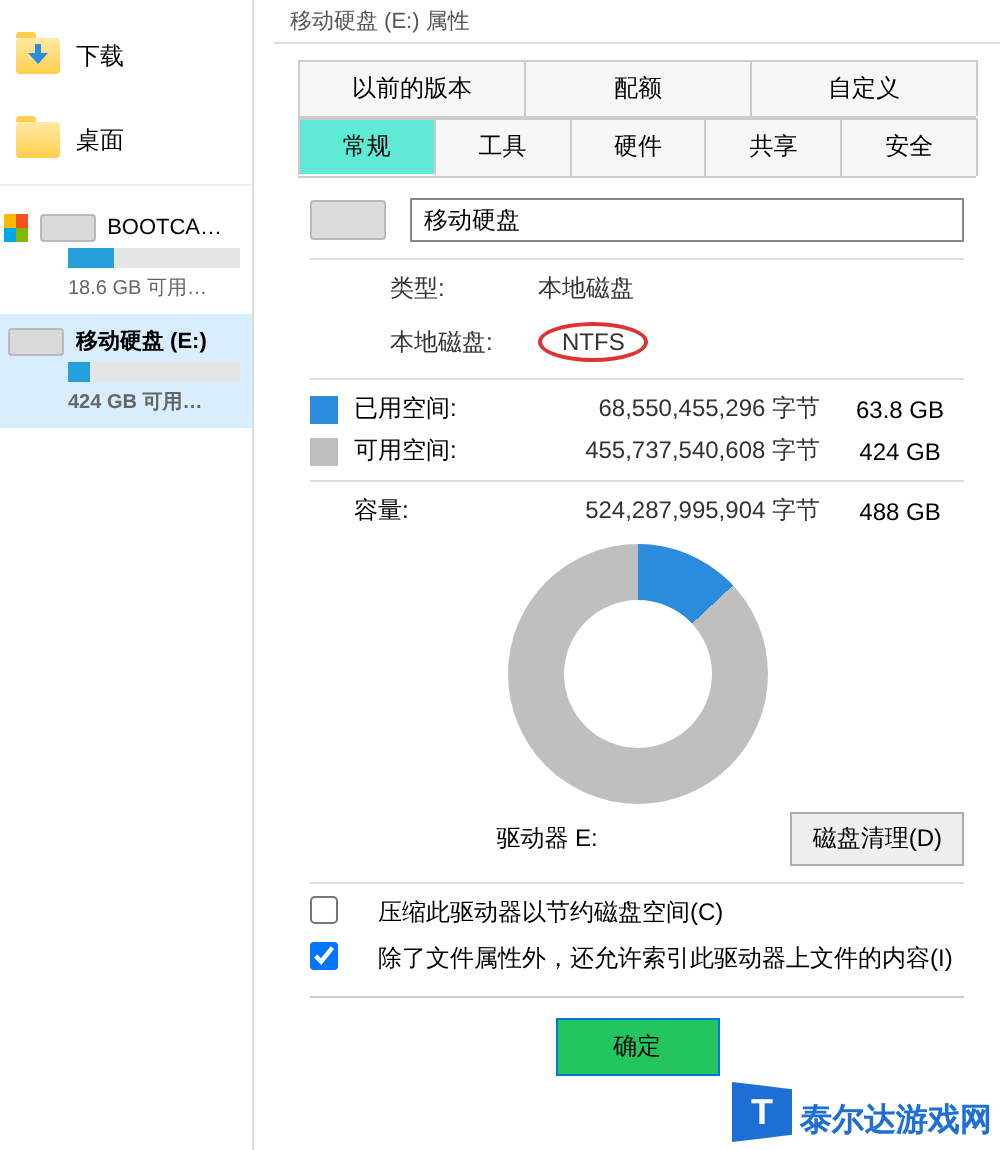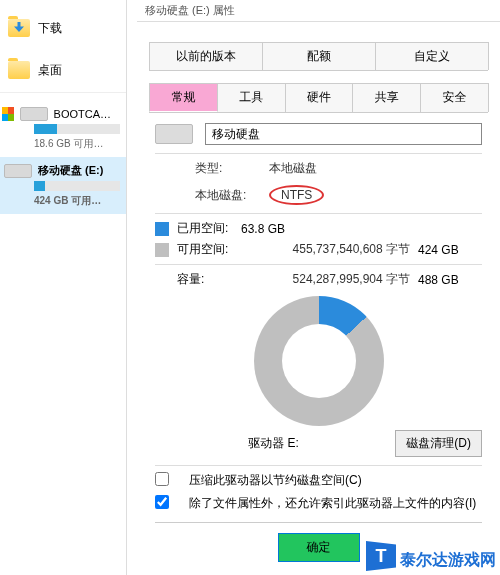--- a/index.html
+++ b/index.html
@@ -66,38 +66,37 @@
 .tab {
   padding: 5px 14px;
   font-size:12px;
   border:1px solid #ccc;
   border-bottom:none;
   background:#f7f7f7;
   margin-right:-1px;
   cursor:pointer;
   flex:1;
   text-align:center;
-  margin-top:12px;
-}
-.tab.active { background:#f9a8d4; position:relative; z-index:1; border-bottom:1px solid #fff;}
+}
+.tab.active { background:#5eead4; position:relative; z-index:1; border-bottom:1px solid #fff;}
 .tabs2 .tab { flex:1;}
 .content { padding: 10px 18px 0 18px; }
 .row { display:flex; align-items:center; margin-bottom:8px; gap:12px;}
 .drive-img { width:38px; height:20px; background:#dcdcdc; border:1px solid #bbb; border-radius:2px;}
 .name-input { flex:1; border:1px solid #888; padding:3px 6px; font-size:12px; font-family:inherit;}
 .label-col { width:62px; color:#333;margin-left:40px;}
 .value-col { color:#333;}
 .ntfs-circle { border:2px solid #d33; border-radius:50%/50%; padding:1px 10px; color:#333; display:inline-block;}
 .usage { margin:4px 0 6px; }
 .usage-row { display:flex; align-items:center; gap:8px; margin:4px 0;}
 .sq { width:14px; height:14px; }
 .sq.used{ background:#2b8bdc;} .sq.free{ background:#bfbfbf;}
 .usage-label{ width:56px;}
 .usage-bytes{ flex:1; text-align:right; color:#333;}
-.usage-gb{ width:64px; text-align:left;}
+.usage-gb{ width:64px; text-align:center;}
 .hr { border:none; border-top:1px solid #ddd; margin:6px 0;}
 .donut-wrap { position:relative; margin:8px 0 4px; display:flex; justify-content:center;}
 .donut { width:130px; height:130px; border-radius:50%;
   background: conic-gradient(#2b8bdc 0deg 47deg, #bfbfbf 47deg 360deg);
   display:flex; align-items:center; justify-content:center;}
 .donut::after{ content:""; width:74px; height:74px; border-radius:50%; background:#fff;}
 .drive-label-row{ display:flex; align-items:center; margin:4px 0 8px;}
 .drive-label-row .dn { margin-left:auto; margin-right:auto; transform:translateX(30px);}
 .cleanup-btn{ margin-left:auto; padding:4px 10px; border:1px solid #adadad; background:#efefef; cursor:pointer; font-family:inherit; font-size:12px;}
 .checkrow{ display:flex; gap:20px; margin:6px 0;}
@@ -179,20 +178,21 @@
     </div>
     <div class="row">
       <span class="label-col">本地磁盘:</span>
       <span class="ntfs-circle"><span>NTFS</span></span>
     </div>
     <hr class="hr">
     <div class="usage">
       <div class="usage-row">
         <span class="sq used"></span>
         <span class="usage-label">已用空间:</span>
+        <span class="usage-bytes">68,550,455,296 字节</span>
         <span class="usage-gb">63.8 GB</span>
       </div>
       <div class="usage-row">
         <span class="sq free"></span>
         <span class="usage-label">可用空间:</span>
         <span class="usage-bytes">455,737,540,608 字节</span>
         <span class="usage-gb">424 GB</span>
       </div>
       <hr class="hr">
       <div class="usage-row">

